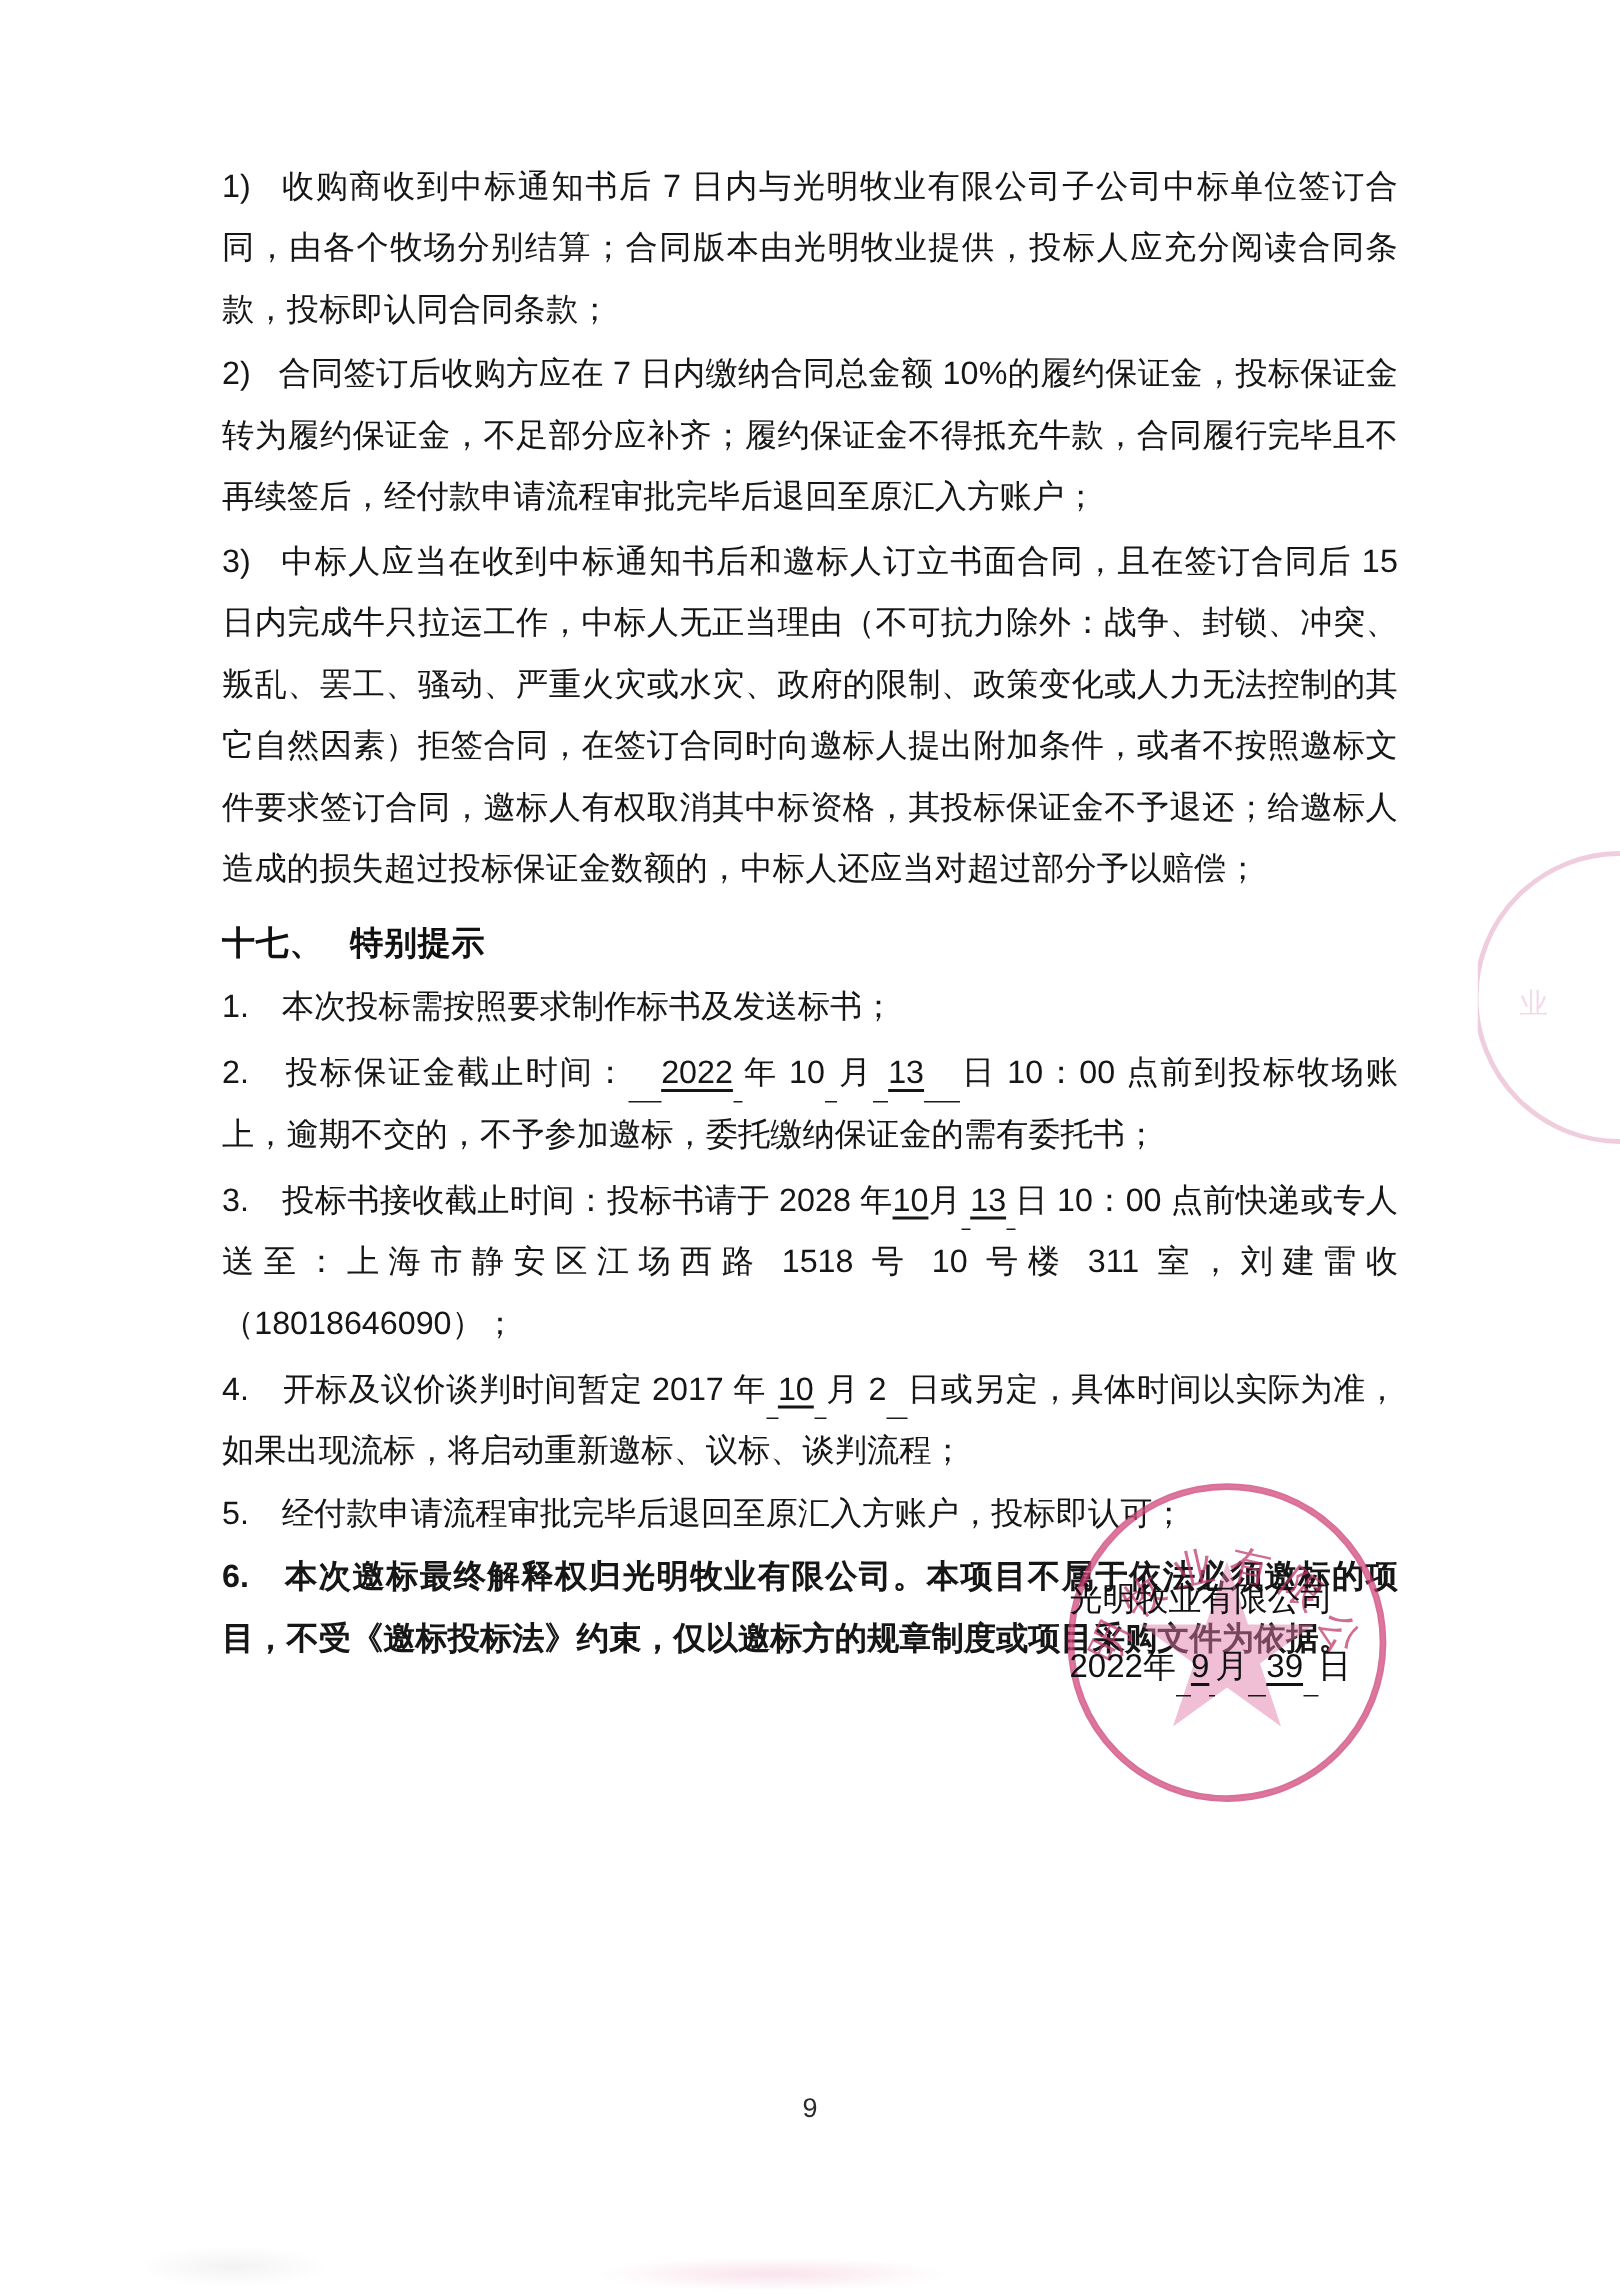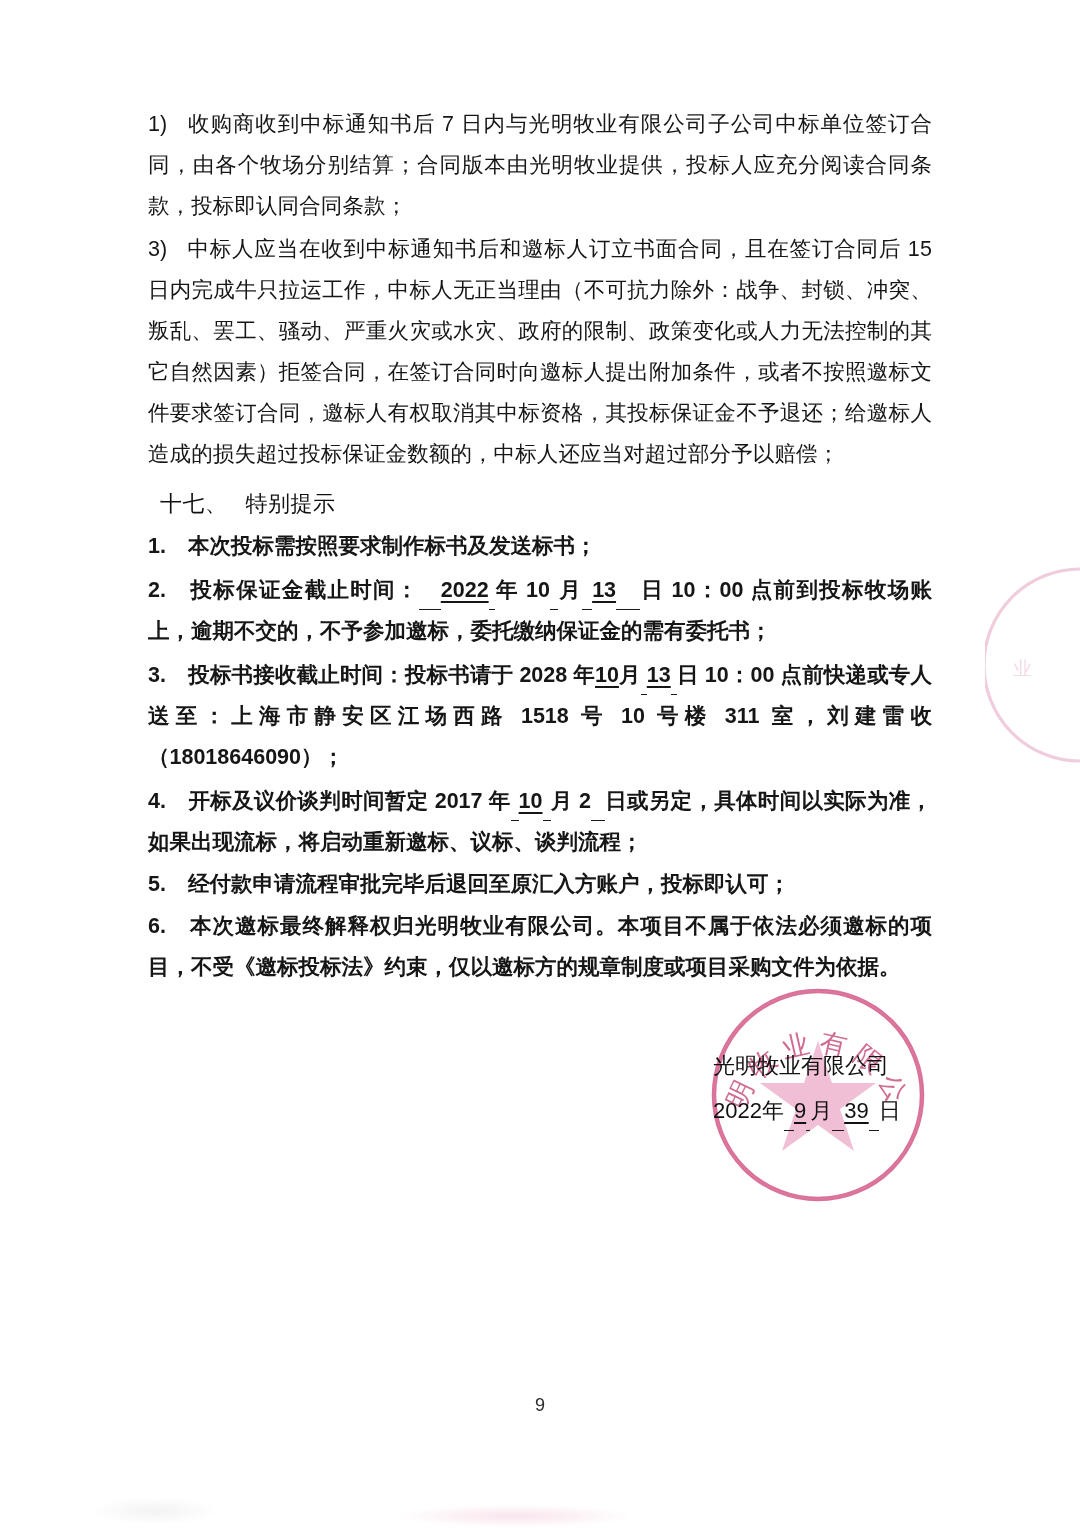--- a/index.html
+++ b/index.html
@@ -29,35 +29,34 @@
     text-justify: inter-ideograph;
     margin: 0 0 2px 0;
     letter-spacing: 0.1px;
     color: #161616;
   }
   .para .marker {
     letter-spacing: 0;
   }
   .sec-heading {
     font-size: 22px;
-    font-weight: normal;
+    font-weight: bold;
     line-height: 41px;
-    margin: 8px 0 2px 12px;
+    margin: 8px 0 2px 0;
     letter-spacing: 0.5px;
     color: #111;
   }
   .sec-heading .sh-num { margin-right: 18px; }
   .item {
     font-size: 21.5px;
     line-height: 41px;
     text-align: justify;
     text-justify: inter-ideograph;
     margin: 0 0 1px 0;
     color: #161616;
-    font-weight: bold;
   }
   .item.bold { font-weight: bold; }
   .item .num { margin-right: 10px; }
   .ul {
     text-decoration: underline;
     text-underline-offset: 4px;
     text-decoration-thickness: 1.6px;
   }
   .blank-ul {
     display: inline-block;
@@ -134,20 +133,23 @@
 <body>
 
 <div class="page">
 
   <div class="content">
 
     <p class="para">
       <span class="marker">1)</span>&nbsp;&nbsp;&nbsp;<span>收购商收到中标通知书后 7 日内与光明牧业有限公司子公司中标单位签订合同，由各个牧场分别结算；合同版本由光明牧业提供，投标人应充分阅读合同条款，投标即认同合同条款；</span>
     </p>
 
+    <p class="para">
+      <span class="marker">2)</span>&nbsp;&nbsp;&nbsp;<span>合同签订后收购方应在 7 日内缴纳合同总金额 10%的履约保证金，投标保证金转为履约保证金，不足部分应补齐；履约保证金不得抵充牛款，合同履行完毕且不再续签后，经付款申请流程审批完毕后退回至原汇入方账户；</span>
+    </p>
 
     <p class="para">
       <span class="marker">3)</span>&nbsp;&nbsp;&nbsp;<span>中标人应当在收到中标通知书后和邀标人订立书面合同，且在签订合同后 15 日内完成牛只拉运工作，中标人无正当理由（不可抗力除外：战争、封锁、冲突、叛乱、罢工、骚动、严重火灾或水灾、政府的限制、政策变化或人力无法控制的其它自然因素）拒签合同，在签订合同时向邀标人提出附加条件，或者不按照邀标文件要求签订合同，邀标人有权取消其中标资格，其投标保证金不予退还；给邀标人造成的损失超过投标保证金数额的，中标人还应当对超过部分予以赔偿；</span>
     </p>
 
     <h2 class="sec-heading">
       <span class="sh-num">十七、</span><span>特别提示</span>
     </h2>
 
     <div id="notice-list">

